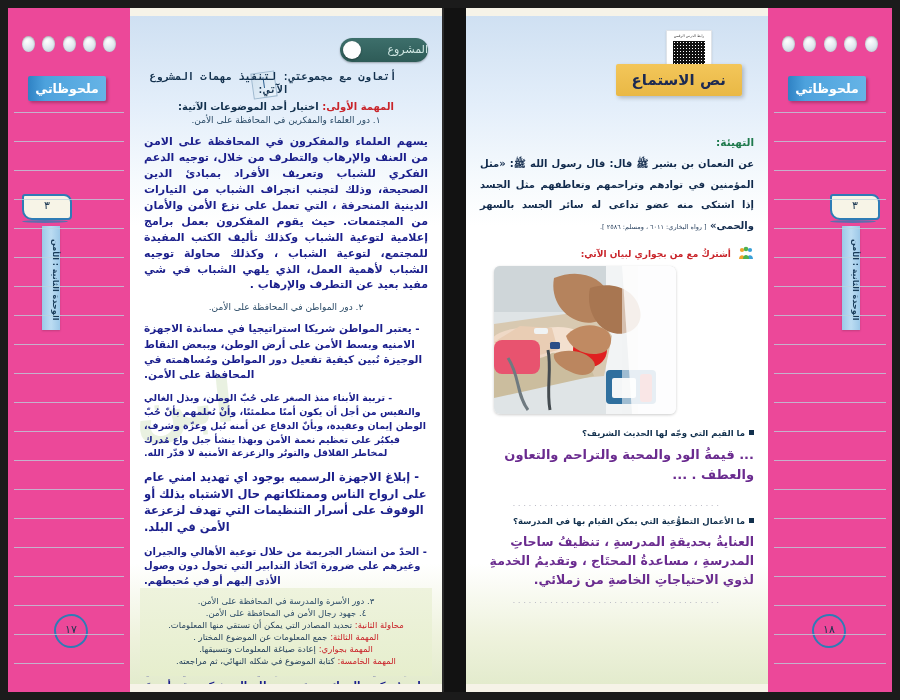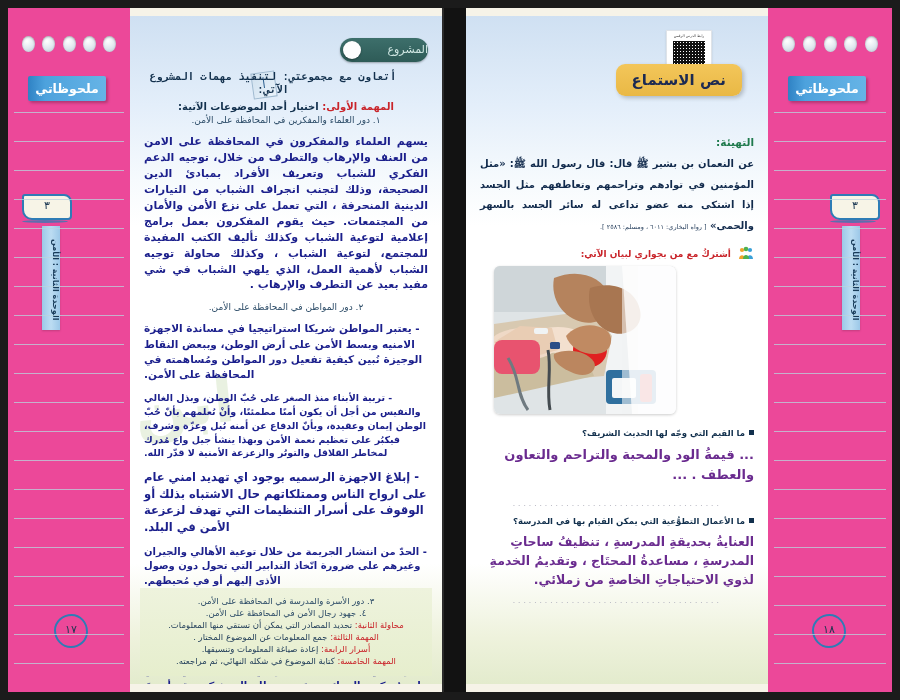--- a/index.html
+++ b/index.html
@@ -116,21 +116,21 @@
     background-image:
       repeating-linear-gradient(90deg,#111 0 1px,transparent 1px 2px),
       repeating-linear-gradient(0deg,#111 0 1px,transparent 1px 2px);
     background-size:3px 3px,3px 3px;border:1px solid #fff;}
   .qr-url{font-size:3.4px;color:#444;margin-top:2px;}
 
   .listen-badge{
     position:absolute;right:26px;top:48px;padding:7px 16px;
     background:linear-gradient(180deg,#f3c65a,#e9b845);
     color:#1c2a52;font-size:15px;font-weight:bold;
-    box-shadow:2px 2px 4px rgba(0,0,0,.22);border-radius:9px;
+    box-shadow:2px 2px 4px rgba(0,0,0,.22);border-radius:2px;
   }
   .r-body{position:absolute;right:14px;left:14px;top:120px;text-align:right;}
   .sect-title{color:#1f7a4d;font-size:10.5px;font-weight:bold;margin-bottom:6px;}
   .hadith{color:#112a4c;font-size:10px;font-weight:bold;line-height:2.05;text-align:justify;}
   .hadith .src{font-size:6.5px;font-weight:normal;color:#2d4562;}
   .share-line{color:#c9242a;font-size:9px;font-weight:bold;margin-top:10px;}
   .share-icon{display:inline-block;width:16px;height:14px;vertical-align:-3px;margin-left:4px;}
   .photo{position:absolute;right:92px;top:250px;width:182px;height:148px;border-radius:6px;overflow:hidden;
          box-shadow:0 1px 3px rgba(0,0,0,.2);}
   .q-line{color:#12304d;font-size:8.5px;font-weight:bold;text-align:right;}
@@ -225,21 +225,21 @@
       <div class="green-box">
         <div class="num-item">٣.  دور الأسرة والمدرسة في المحافظة على الأمن.</div>
         <div class="num-item">٤.  جهود رجال الأمن في المحافظة على الأمن.</div>
         <div class="mission">
           <span>محاولة الثانية:</span><span class="rest"> تحديد المصادر التي يمكن أن تستقي منها المعلومات.</span>
         </div>
         <div class="mission">
           <span>المهمة الثالثة:</span><span class="rest"> جمع المعلومات عن الموضوع المختار .</span>
         </div>
         <div class="mission">
-          <span>أسرار الرابعة:</span><span class="rest"> إعادة صياغة المعلومات وتنسيقها.</span>
+          <span>المهمة بجواري:</span><span class="rest"> إعادة صياغة المعلومات وتنسيقها.</span>
         </div>
         <div class="mission">
           <span>المهمة الخامسة:</span><span class="rest"> كتابة الموضوع في شكله النهائي، ثم مراجعته.</span>
         </div>
       </div>
     </div>
 
     <div style="position:absolute;left:434px;top:0;width:2px;height:684px;background:#2b2b2b;"></div>
     <div style="position:absolute;left:436px;top:0;width:22px;height:684px;background:#121212;"></div>
 

